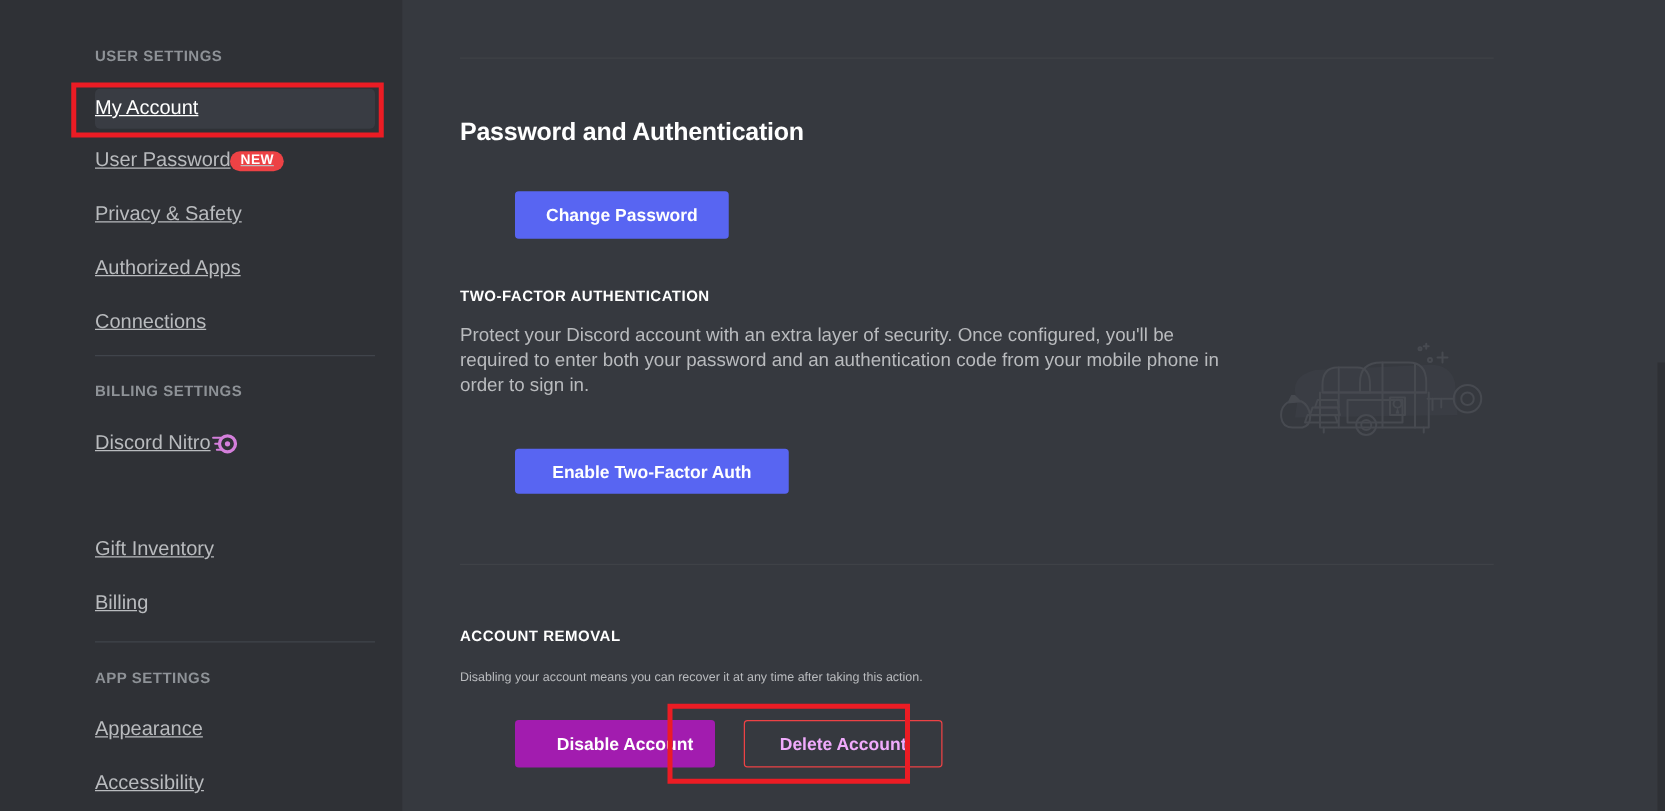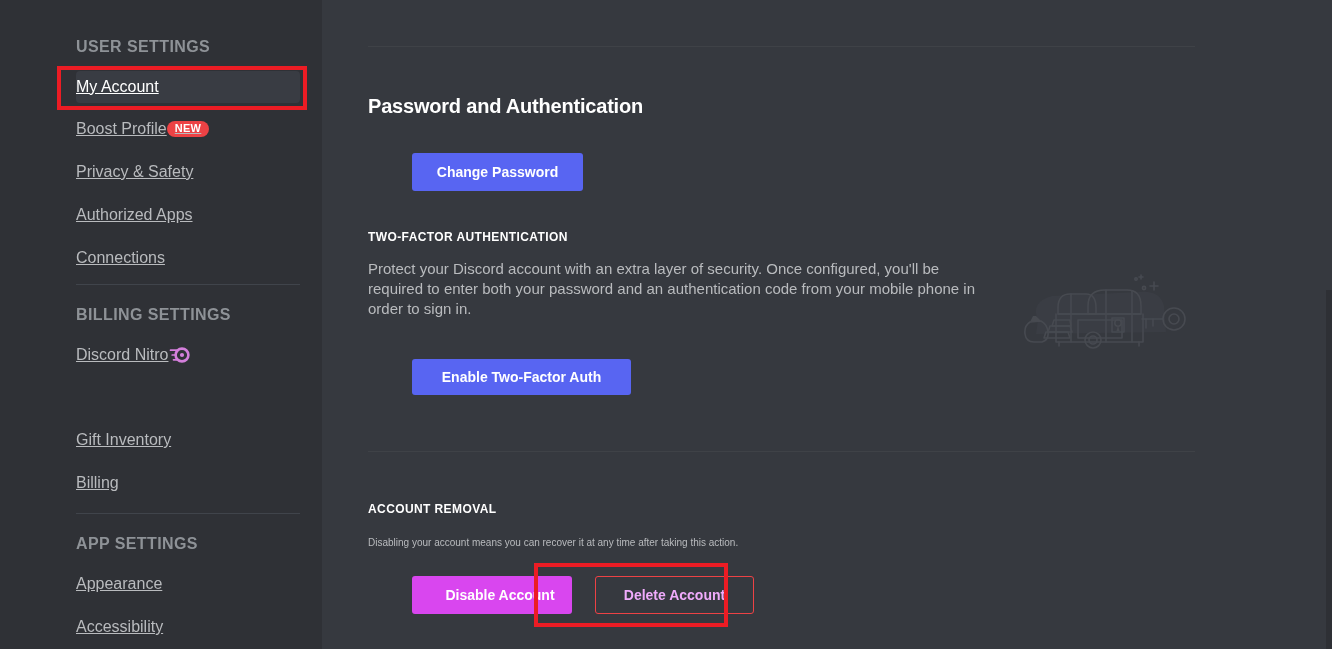--- a/index.html
+++ b/index.html
@@ -33,21 +33,21 @@
     position: absolute;
     left: 0; top: 0;
     width: 322px;
     height: 649px;
     padding-left: 76px;
     padding-right: 22px;
   }
 
   .sb-header {
     color: #8e9297;
-    font-size: 16px;
+    font-size: 12px;
     font-weight: bold;
     letter-spacing: 0.4px;
     text-transform: uppercase;
   }
 
   .sb-item {
     position: relative;
     display: flex;
     align-items: center;
     justify-content: flex-start;
@@ -128,21 +128,21 @@
     line-height: 1;
     margin-left: 44px;
   }
 
   .btn-blurple {
     background: #5865f2;
     color: #ffffff;
   }
 
   .btn-red {
-    background: #d946ef;
+    background: #a21caf;
     color: #ffffff;
     padding-left: 16px;
   }
 
   .btn-red-outline {
     background: transparent;
     color: #f0abfc;
     border: 1px solid #ed4245;
   }
 
@@ -255,21 +255,21 @@
 
 <div id="app">
 
   <nav id="sidebar">
     <div class="sb-scroll" id="sidebar-scroll">
         <div class="sb-header" style="position: absolute; left: 76px; top: 38px;">USER SETTINGS</div>
         <div class="sb-item selected" style="position: absolute; left: 76px; top: 71px; width: 224px;">
           <span>My Account</span>
         </div>
         <div class="sb-item" style="position: absolute; left: 76px; top: 113px; width: 224px;">
-          <span>Boost Profile</span>
+          <span>User Password</span>
           <span class="badge-new">NEW</span>
         </div>
         <div class="sb-item" style="position: absolute; left: 76px; top: 156px; width: 224px;">
           <span>Privacy &amp; Safety</span>
         </div>
         <div class="sb-item" style="position: absolute; left: 76px; top: 199px; width: 224px;">
           <span>Authorized Apps</span>
         </div>
         <div class="sb-item" style="position: absolute; left: 76px; top: 242px; width: 224px;">
           <span>Connections</span>

